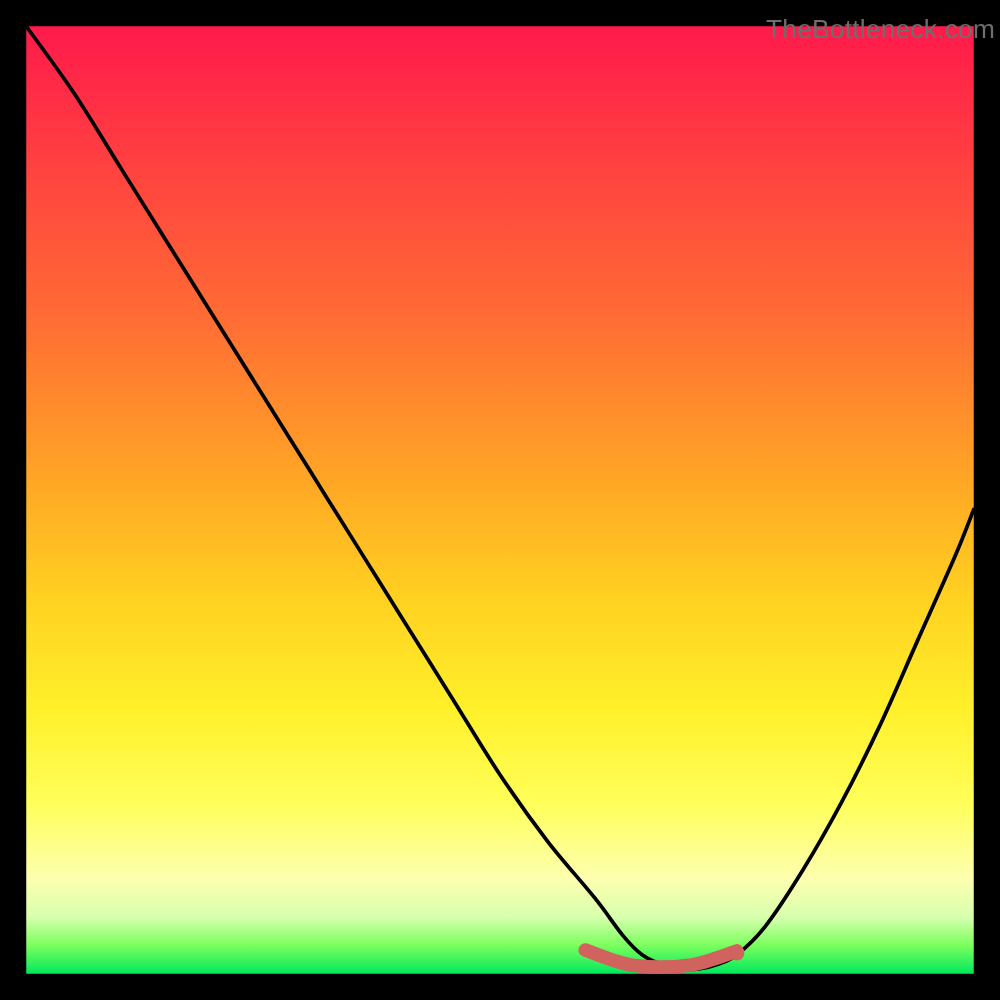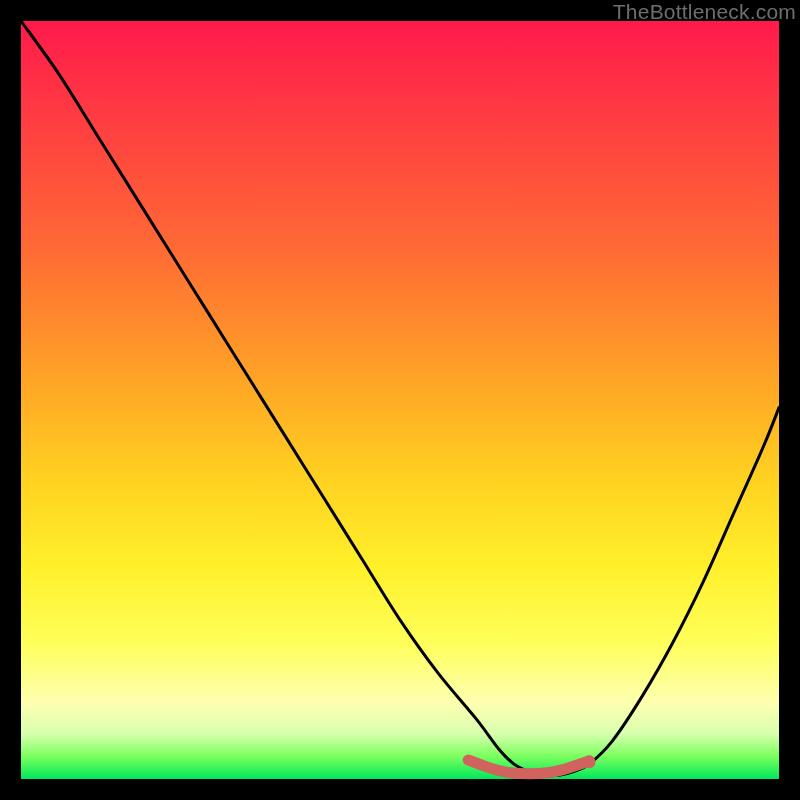--- a/index.html
+++ b/index.html
@@ -35,21 +35,21 @@
       #fff02a 72%,
       #ffff5a 82%,
       #fdffb0 90%,
       #d8ffae 94%,
       #7bff5e 97%,
       #00e85c 100%
     );
   }
   .watermark {
     position: absolute;
-    top: 0px;
+    top: 12px;
     right: 4px;
     color: #6e6e6e;
     font-size: 21px;
     font-weight: 500;
     letter-spacing: 0.2px;
     user-select: none;
   }
   svg.curve {
     position: absolute;
     left: 0;

